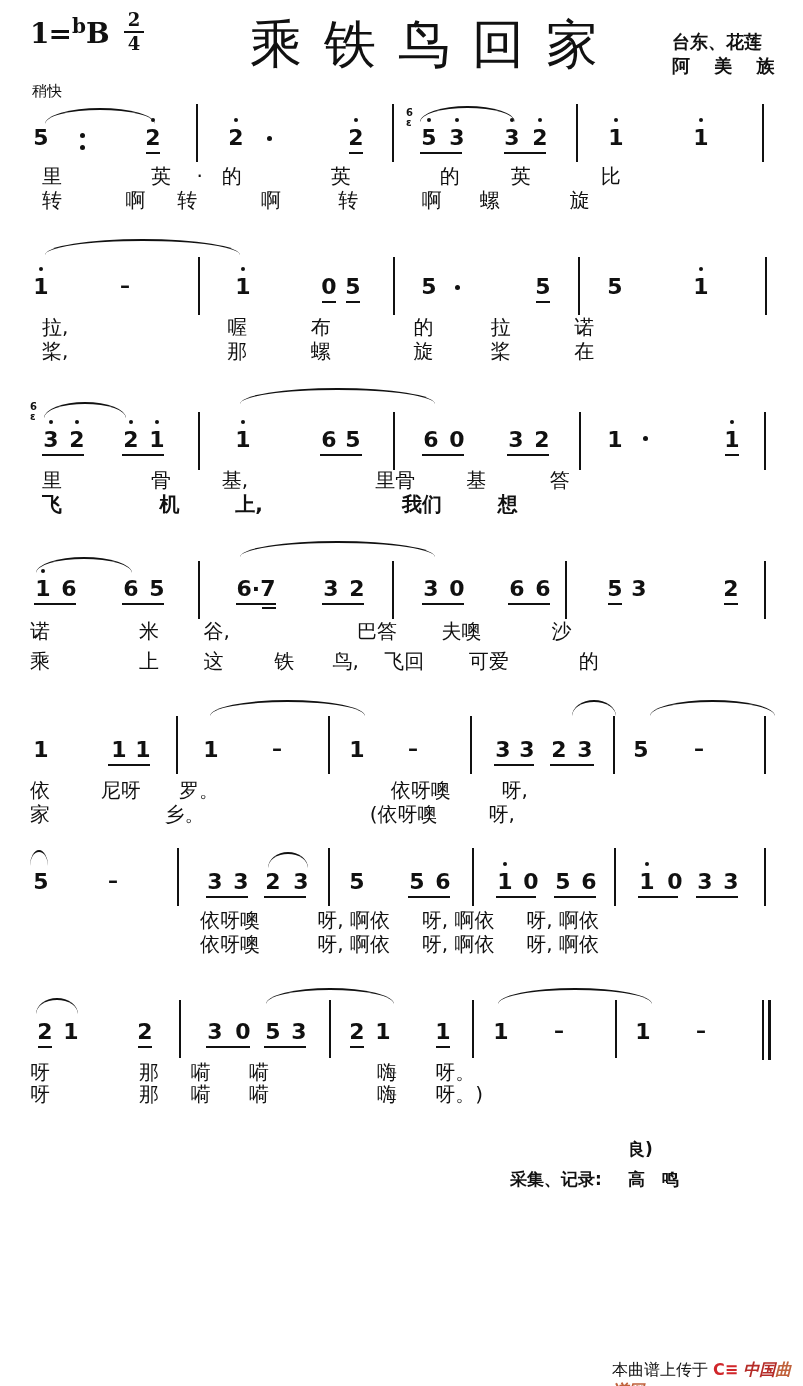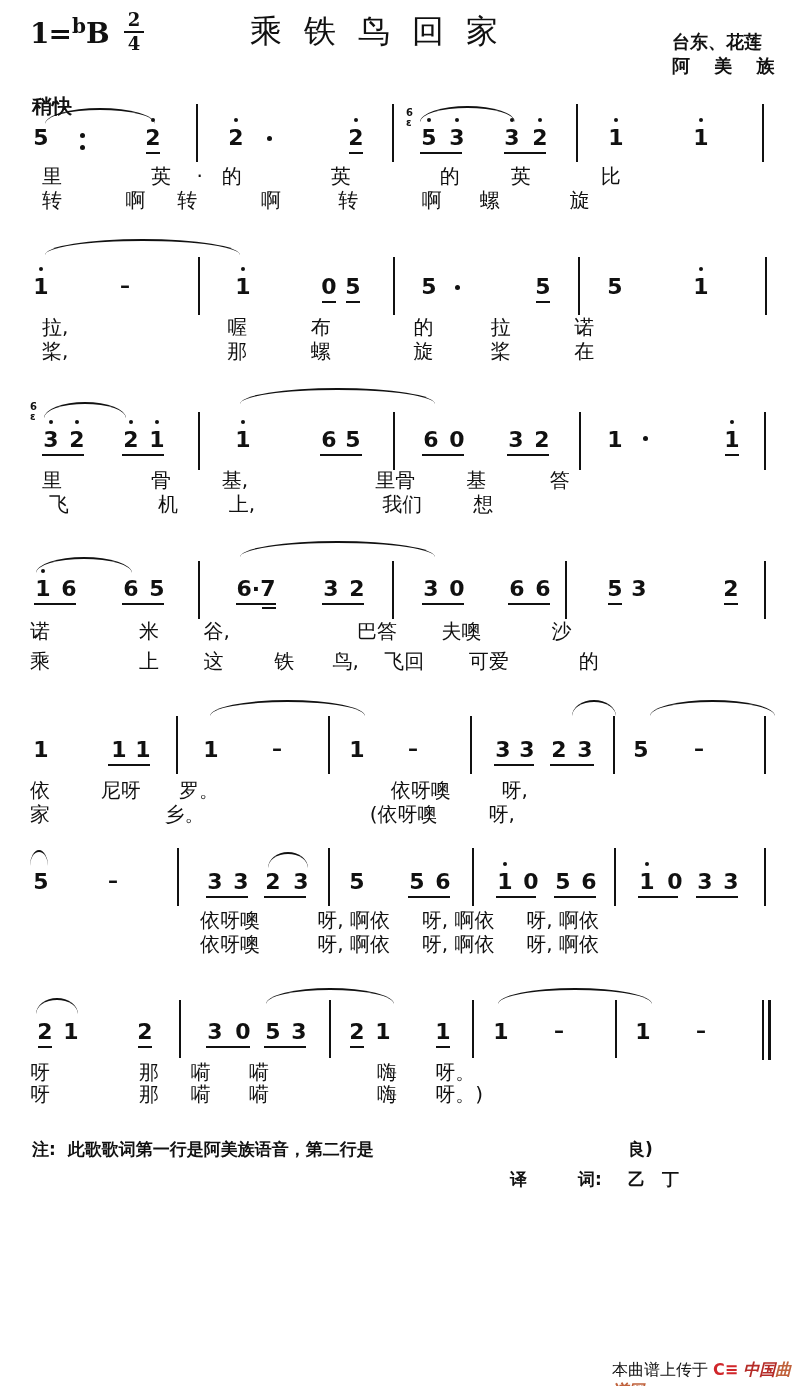--- a/index.html
+++ b/index.html
@@ -3,23 +3,23 @@
 <meta charset="utf-8">
 <style>
   html, body { margin: 0; padding: 0; background: #ffffff; }
   body { width: 803px; height: 1386px; position: relative; overflow: hidden; color: #111;
          font-family: "DejaVu Sans", sans-serif; }
   .abs { position: absolute; }
   .key { left: 30px; top: 14px; font-family: "DejaVu Serif", serif; font-weight: bold; font-size: 28px; letter-spacing: -1px; }
   .key .flat { font-size: 20px; vertical-align: 10px; margin: 0 1px; }
   .timesig { position: absolute; left: 124px; top: 10px; width: 20px; text-align: center; font-family: "DejaVu Serif", serif; font-weight: bold; font-size: 18px; line-height: 20px; }
   .timesig .bar { display:block; height: 2px; background:#111; margin: 1px 0; }
-  .title { left: 250px; top: 10px; font-family: Liberation Serif, serif; font-size: 32px; letter-spacing: 22px; }
+  .title { left: 250px; top: 10px; font-family: Liberation Serif, serif; font-size: 52px; letter-spacing: 22px; }
   .origin { left: 672px; top: 30px; font-family: "DejaVu Sans", sans-serif; font-weight: bold; font-size: 18px; line-height: 24px; text-align: left; }
-  .tempo { left: 32px; top: 93px; font-size: 20px; font-weight: bold; }
+  .tempo { left: 32px; top: 82px; font-size: 15px; font-weight: normal; }
 
   .row { position: absolute; left: 0; width: 803px; }
   .note { position: absolute; font-family: "DejaVu Sans", sans-serif; font-weight: bold; font-size: 22px; line-height: 24px; text-align: center; width: 22px; }
   .note.hi::before { content: ""; position: absolute; left: 9px; top: -8px; width: 4px; height: 4px; border-radius: 50%; background: #111; }
   .dash { position: absolute; font-weight: bold; font-size: 20px; }
   .dot { position: absolute; width: 5px; height: 5px; background: #111; border-radius: 50%; }
   .barline { position: absolute; width: 2px; background: #111; }
   .uline { position: absolute; height: 2px; background: #111; }
   .uline2 { position: absolute; height: 1.5px; background: #111; }
   .slur { position: absolute; border-top: 2.5px solid #111; border-radius: 50% 50% 0 0 / 100% 100% 0 0; height: 14px; }
@@ -125,21 +125,21 @@
   <span class="note" style="left:505px;top:48px;">3</span>
   <span class="note" style="left:531px;top:48px;">2</span>
   <span class="uline" style="left:507px;top:74px;width:42px;"></span>
   <span class="barline" style="left:579px;top:32px;height:58px;"></span>
   <span class="note" style="left:604px;top:48px;">1</span>
   <span class="dot" style="left:643px;top:56px;"></span>
   <span class="note hi" style="left:721px;top:48px;">1</span>
   <span class="uline2" style="left:725px;top:74px;width:14px;"></span>
   <span class="barline" style="left:764px;top:32px;height:58px;"></span>
   <span class="lyr" style="left:42px;top:88px;">里              骨        基,                    里骨        基          答</span>
-  <span class="lyr" style="left:49px;top:112px;">飞              机        上,                    我们        想</span>
+  <span class="lyr" style="left:42px;top:112px;font-weight:bold;">飞              机        上,                    我们        想</span>
 </div>
 
 <div class="row" style="top:535px;">
   <div class="slur" style="left:36px;top:22px;width:96px;"></div>
   <div class="slur" style="left:240px;top:6px;width:195px;"></div>
   <span class="note hi" style="left:32px;top:42px;">1</span>
   <span class="note" style="left:58px;top:42px;">6</span>
   <span class="uline" style="left:34px;top:68px;width:42px;"></span>
   <span class="note" style="left:120px;top:42px;">6</span>
   <span class="note" style="left:146px;top:42px;">5</span>
@@ -262,25 +262,24 @@
   <span class="barline" style="left:615px;top:30px;height:58px;"></span>
   <span class="note" style="left:632px;top:50px;">1</span>
   <span class="dash" style="left:696px;top:48px;">–</span>
   <span class="barline" style="left:762px;top:30px;height:60px;"></span>
   <span class="barline" style="left:768px;top:30px;height:60px;width:3px;"></span>
   <span class="lyr" style="left:30px;top:90px;">呀              那     嗬      嗬                 嗨      呀。</span>
   <span class="lyr" style="left:30px;top:112px;">呀              那     嗬      嗬                 嗨      呀。)</span>
 </div>
 
 <div class="abs note-text">
-  <div><span style="margin-right:12px">注:</span><span>此歌歌词第一行是阿美族语音，第二行是</span></div>
 </div>
 
 <div class="abs credits">
   <div><span class="lab"></span><span class="val">良)</span></div>
-  <div><span class="lab">译　　　词:</span><span class="val">乙　丁</span></div>
+  <div><span class="lab">采集、记录:</span><span class="val">高　鸣</span></div>
 </div>
 
 <div class="abs footer">
   <span>本曲谱上传于</span>
   <span class="logo-c">C≡</span>
   <span class="logo-cn">中国</span><span class="logo-qp">曲谱网</span>
 </div>
 
 </body></html>

